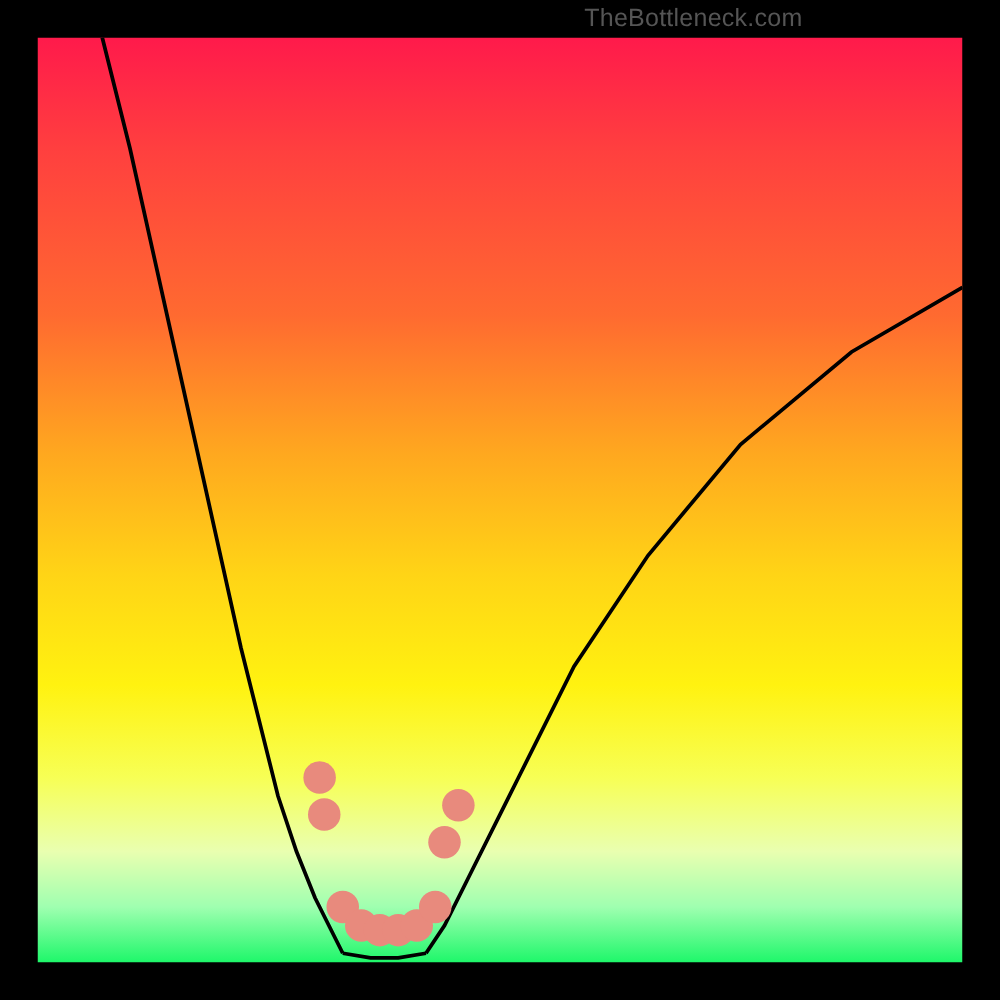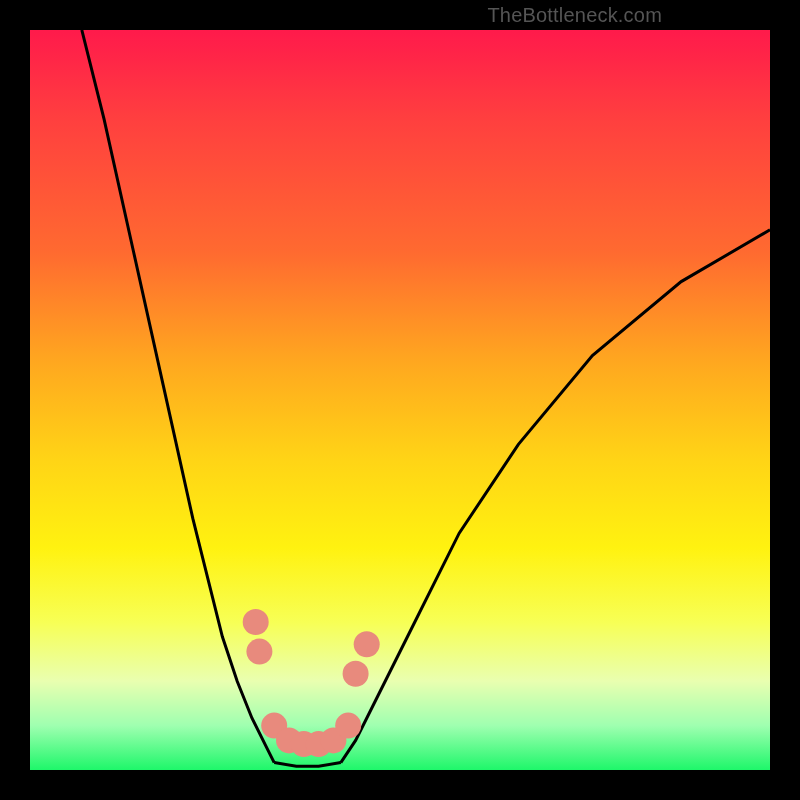--- a/index.html
+++ b/index.html
@@ -11,21 +11,20 @@
     background: #000;
     font-family: Arial, Helvetica, sans-serif;
   }
   .frame {
     position: absolute;
     top: 0;
     left: 0;
     width: 652px;
     height: 800px;
     background: #000;
-    padding-left: 20px;
   }
   .plot-area {
     position: absolute;
     top: 30px;
     left: 30px;
     width: 740px;
     height: 740px;
     overflow: hidden;
   }
   .gradient {

